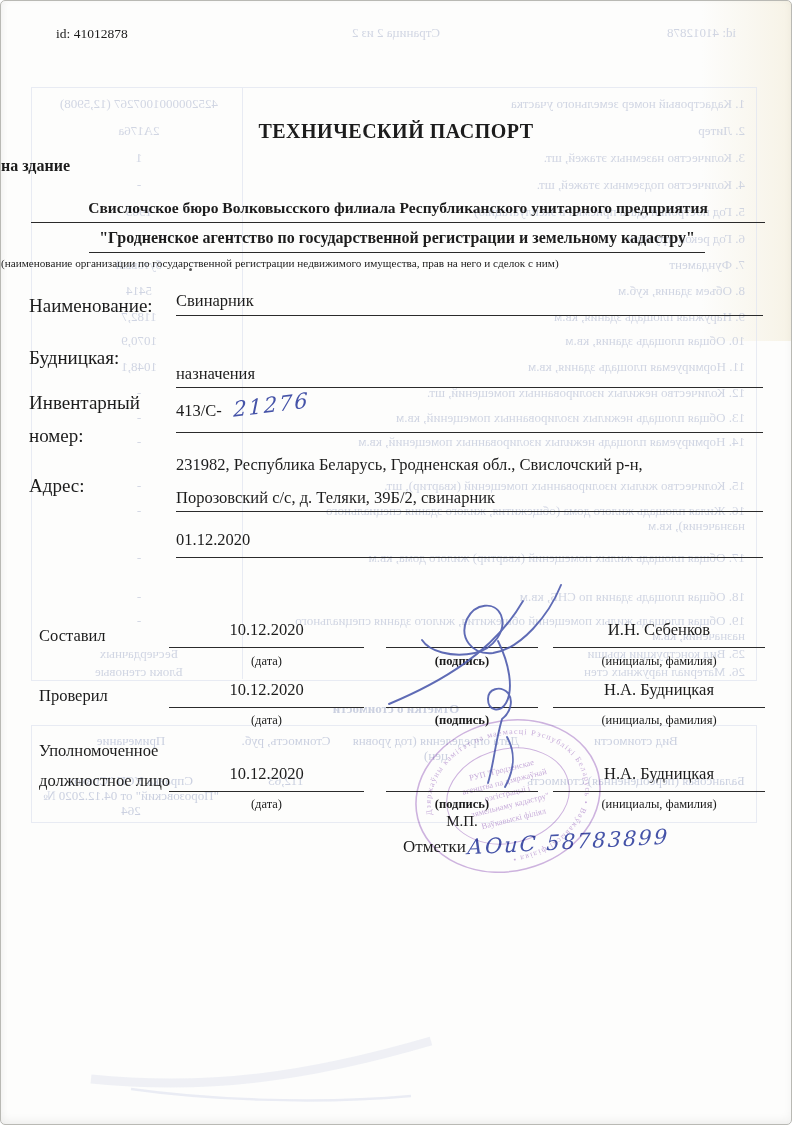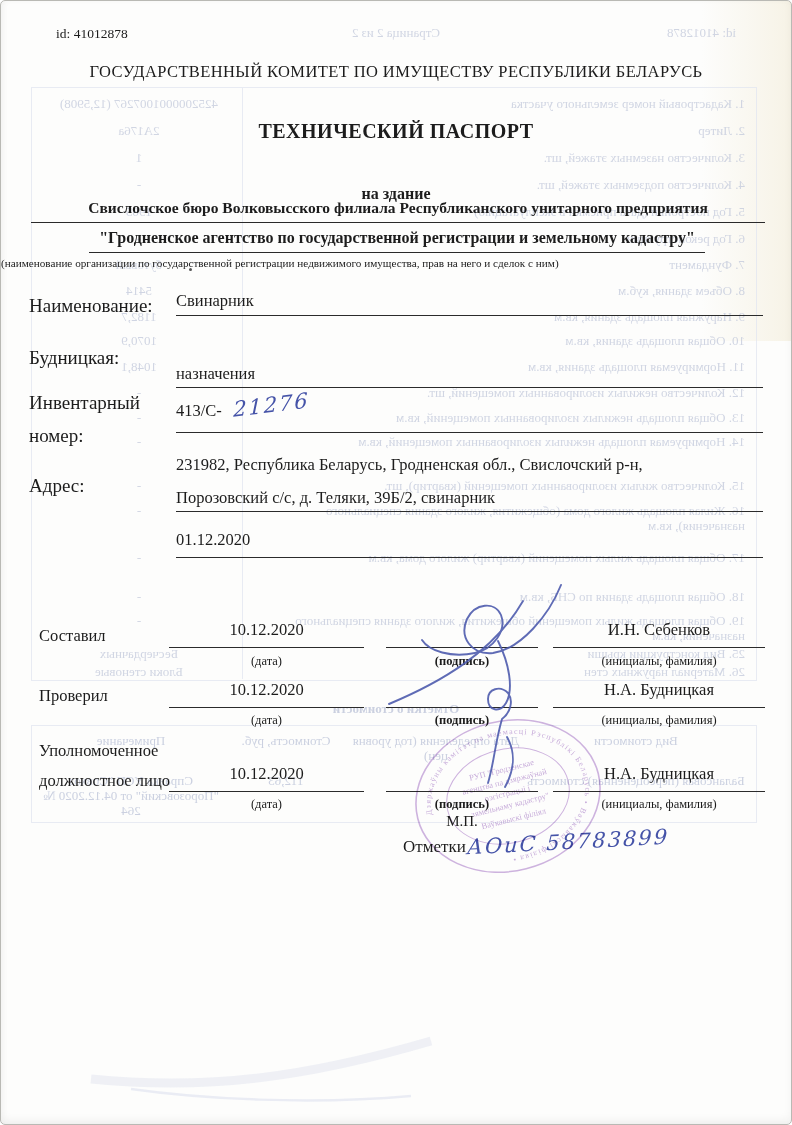--- a/index.html
+++ b/index.html
@@ -38,22 +38,22 @@
   .bleed-datarow span:nth-child(4){width:180px;}
   .bleed-scribble{position:absolute;left:0;top:0;}
 
   
   .front{position:absolute;inset:0;z-index:4;}
   .id-label{position:absolute;left:55px;top:25px;font-size:13.5px;}
   .committee{position:absolute;left:0;top:61px;width:100%;text-align:center;
              font-size:16.5px;letter-spacing:.4px;}
   .doc-title{position:absolute;left:0;top:119px;width:100%;text-align:center;
              font-size:20px;font-weight:bold;letter-spacing:.5px;}
-  .doc-subtitle{position:absolute;left:0;top:156px;width:100%;text-align:center;
-             font-size:16px;font-weight:bold;margin-top:28px;}
+  .doc-subtitle{position:absolute;left:0;top:156px;width:100%;
+             font-size:16px;font-weight:bold;}
   .org1{position:absolute;left:30px;top:198px;width:734px;text-align:center;font-size:15.5px;
         font-weight:bold;border-bottom:1.5px solid #2a2a2a;padding-bottom:5px;}
   .org2{position:absolute;left:88px;top:228px;width:616px;text-align:center;font-size:16px;
         font-weight:bold;border-bottom:1.5px solid #2a2a2a;padding-bottom:5px;}
   .org-cap{position:absolute;left:0;top:256px;width:100%;text-align:left;font-size:11.2px;}
 
   .f-label{position:absolute;left:28px;width:135px;font-size:19px;line-height:33px;}
   .f-line{position:absolute;left:175px;width:587px;font-size:16.5px;line-height:22px;}
   .f-underline{position:absolute;left:175px;width:587px;border-bottom:1.5px solid #2b2b2b;}
 
@@ -190,21 +190,20 @@
         <span>Справка УСП "Совхоз "Порозовский" от 04.12.2020 № 264</span>
       </div>
     <svg class="bleed-scribble" width="792" height="1125">
       <path d="M360,1040 C480,1075 580,1090 700,1078" stroke="#dde0ec" stroke-width="9" fill="none" opacity="0.55"></path>
       <path d="M380,1095 C480,1104 590,1098 660,1088" stroke="#e6e9f3" stroke-width="2.5" fill="none"></path>
     </svg>
   </div>
 
   <div class="front">
     <div class="id-label">id: 41012878</div>
-    <div class="committee">ГОСУДАРСТВЕННЫЙ КОМИТЕТ ПО ИМУЩЕСТВУ РЕСПУБЛИКИ БЕЛАРУСЬ</div>
     <div class="doc-title">ТЕХНИЧЕСКИЙ ПАСПОРТ</div>
     <div class="doc-subtitle">на здание</div>
 
     <div class="org1">Свислочское бюро Волковысского филиала Республиканского унитарного предприятия</div>
     <div class="org2">"Гродненское агентство по государственной регистрации и земельному кадастру"</div>
     <div class="org-cap">(наименование организации по государственной регистрации недвижимого имущества, прав на него и сделок с ним)</div>
     <div class="speck"></div>
 
     <div class="f-label" style="top:288px">Наименование:</div>
     <div class="f-line" style="top:289px">Свинарник</div>

